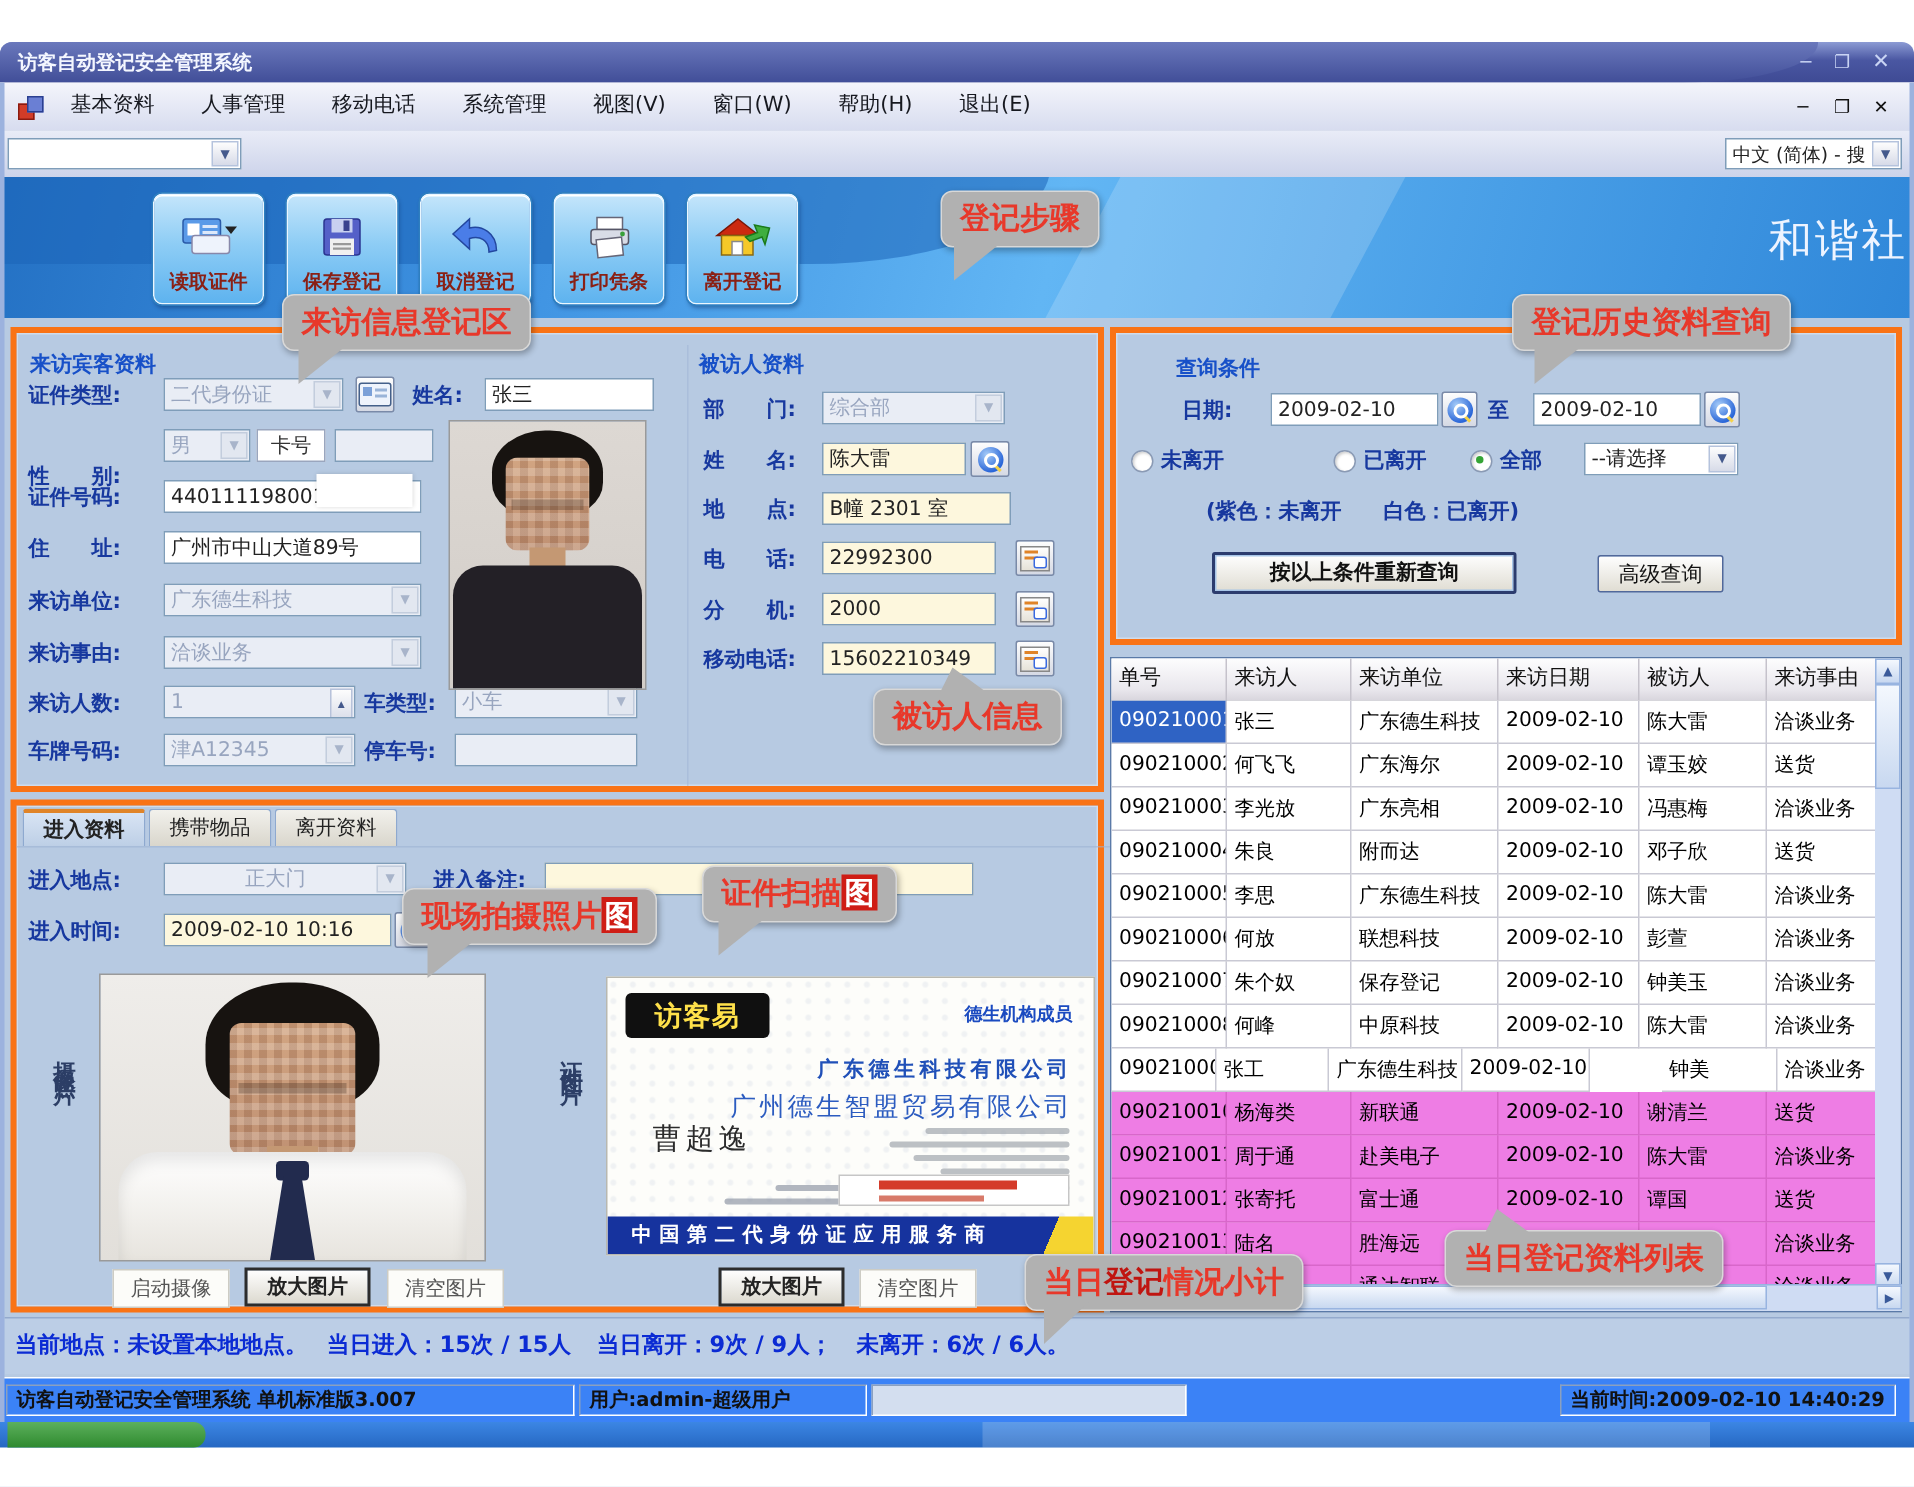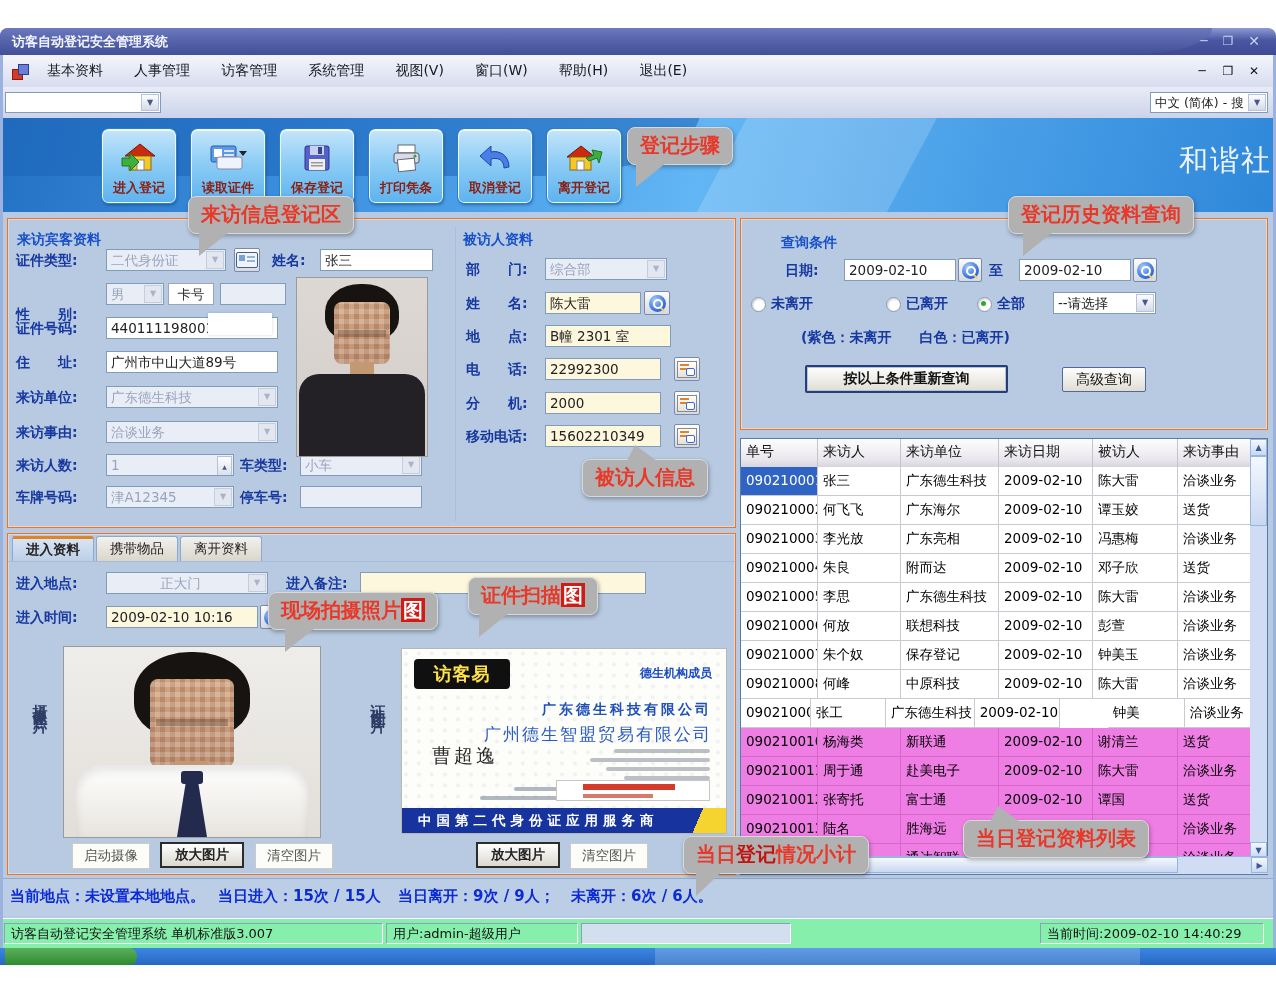--- a/index.html
+++ b/index.html
@@ -28,21 +28,21 @@
   #toolband{left:0;top:118px;width:1276px;height:94px;background:linear-gradient(105deg,#2471c4 0%,#3f93e2 28%,#62b6f4 55%,#2f87d9 100%);overflow:hidden;}
   #toolband::before{content:'';position:absolute;left:-60px;top:-34px;width:760px;height:92px;background:#1b64b8;border-radius:0 0 160px 0/0 0 64px 0;opacity:.55;}
   #toolband::after{content:'';position:absolute;left:56%;top:-20px;width:190px;height:160px;background:rgba(255,255,255,.18);transform:skewX(-28deg);}
   #toolbtns{position:absolute;left:102px;top:11px;display:flex;gap:15px;z-index:2;}
   .toolbtn{width:74px;height:74px;background:linear-gradient(180deg,#c4e5fb 0%,#8ecdf5 45%,#5eb3ef 100%);border:1px solid #eaf7ff;outline:1px solid #2e7fc0;border-radius:6px;box-shadow:inset 0 1px 0 #fff,1px 2px 3px rgba(0,30,80,.4);color:#8a2015;font-weight:bold;font-size:13px;display:flex;flex-direction:column;align-items:center;justify-content:flex-end;padding-bottom:5px;gap:3px;box-sizing:border-box;cursor:pointer;}
   .ticon{height:36px;display:flex;align-items:center;justify-content:center;}
   #brand{right:4px;top:23px;color:#eef4ff;font-size:29px;letter-spacing:2px;z-index:2;}
 
   
   #content{left:0;top:212px;width:1276px;height:706px;background:#b7cae2;}
-  .panel{position:absolute;border:1px solid #f97316;box-shadow:inset 0 0 0 1px rgba(255,255,255,.35);box-sizing:border-box;text-decoration:underline;}
+  .panel{position:absolute;border:4px solid #f97316;box-shadow:inset 0 0 0 1px rgba(255,255,255,.35);box-sizing:border-box;text-decoration:underline;}
   .gt{color:#1750c8;font-weight:bold;font-size:14px;}
   .lbl{color:#17389f;font-weight:bold;font-size:14px;white-space:nowrap;}
   .inp{position:absolute;height:22px;background:#fff;border:1px solid #7f9db9;font-size:13.5px;color:#222;line-height:20px;padding:0 4px;box-sizing:border-box;white-space:nowrap;overflow:hidden;}
   .inp.yel{background:#fdf7dd;}
   .inp.dis{background:#e9edf5;color:#98a5bf;}
   .dd{padding-right:17px;}
   .dd .arw{font-size:8px;}
   .dd.dis .arw{background:#e2e7f0;color:#a8b4ca;border-color:#c3cddd;}
   .sbtn{position:absolute;width:26px;height:24px;background:linear-gradient(#fdfdfd,#d5d9e4);border:1px solid #7a8aa8;border-radius:2px;display:flex;align-items:center;justify-content:center;cursor:pointer;box-sizing:border-box;}
   .mag{width:17px;height:17px;border-radius:50%;background:radial-gradient(circle at 35% 30%,#a6ccf8,#2a66d8 72%);position:relative;}
@@ -117,21 +117,21 @@
   
   .callout{position:absolute;background:#b1b1b1;border:1px solid #d8d8d8;border-radius:8px;color:#e8382a;font-weight:bold;font-size:20px;padding:4px 12px 5px;box-shadow:1px 2px 4px rgba(0,0,0,.3);z-index:100;white-space:nowrap;}
   .tail-d{position:absolute;width:0;height:0;border-top:24px solid #b1b1b1;border-right:30px solid transparent;bottom:-23px;}
   .tail-u{position:absolute;width:0;height:0;border-bottom:16px solid #b1b1b1;border-left:8px solid transparent;border-right:22px solid transparent;top:-15px;}
   .callout .hl{background:#cf1d15;color:#fff;padding:0 2px;}
   .callout .bd{color:#c01510;}
 
   
   #summary-strip{left:3px;top:878px;width:1270px;height:37px;border-top:1px solid #94aacd;background:#bccee6;}
   #summary-strip span{color:#0b2bd4;font-weight:bold;font-size:15px;}
-  #statusbar{left:0;top:918px;width:1276px;height:30px;background:#86efac;border-top:1px solid #fff;}
+  #statusbar{left:0;top:918px;width:1276px;height:30px;background:#3b82f6;border-top:1px solid #fff;font-weight:bold;}
   .sbox{position:absolute;top:4px;height:21px;border:1px solid;border-color:#8ba0bf #fff #fff #8ba0bf;font-size:13px;color:#111;line-height:19px;padding-left:6px;box-sizing:border-box;white-space:nowrap;overflow:hidden;}
   #taskbar{left:0;top:948px;width:1276px;height:17px;background:linear-gradient(180deg,#3c86e4,#2668c2);}
   #task-green{position:absolute;left:5px;top:0;width:132px;height:17px;background:linear-gradient(180deg,#5cb05c,#2f8a2f);border-radius:0 8px 8px 0;}
   #task-seg{position:absolute;left:655px;top:0;width:485px;height:17px;background:rgba(255,255,255,.18);}
 </style>
 </head>
 <body>
 
 <div id="screen">
 
@@ -140,21 +140,21 @@
     <span class="winctl" style="right:62px;">─</span>
     <span class="winctl" style="right:38px;">❐</span>
     <span class="winctl" style="right:12px;font-size:14px;">✕</span>
   </div>
 
   <div class="abs" id="menubar">
     <span id="appico"></span>
     <span id="menu-items">
       <span class="menuitem">基本资料</span>
       <span class="menuitem">人事管理</span>
-      <span class="menuitem">访客管理</span>
+      <span class="menuitem">移动电话</span>
       <span class="menuitem">系统管理</span>
       <span class="menuitem">视图(V)</span>
       <span class="menuitem">窗口(W)</span>
       <span class="menuitem">帮助(H)</span>
       <span class="menuitem">退出(E)</span>
     </span>
     <span class="mdictl" style="right:64px;">─</span>
     <span class="mdictl" style="right:38px;">❐</span>
     <span class="mdictl" style="right:12px;">✕</span>
   </div>
@@ -167,31 +167,20 @@
       <span>中文 (简体) - 搜</span>
       <span class="arw">▼</span>
     </div>
   </div>
 
   <div class="abs frame-side" style="left:0;"></div>
   <div class="abs frame-side" style="right:0;"></div>
 
   <div class="abs" id="toolband">
     <div id="toolbtns">
-      <div class="toolbtn">
-        <span class="ticon">
-          <svg width="36" height="32" viewBox="0 0 36 32">
-              <polygon points="19,2 34,14 4,14" fill="#cc2a10" stroke="#7a1505"></polygon>
-              <rect x="8" y="14" width="22" height="14" fill="#f5c828" stroke="#8a6a10"></rect>
-              <rect x="16" y="18" width="7" height="10" fill="#fff" stroke="#888"></rect>
-              <polygon points="1,16 9,16 9,11 18,20 9,29 9,24 1,24" fill="#3fae3f" stroke="#1a7a1a"></polygon>
-            </svg>
-        </span>
-        <span>进入登记</span>
-      </div>
       <div class="toolbtn">
         <span class="ticon">
           <svg width="38" height="30" viewBox="0 0 38 30">
               <rect x="2" y="3" width="25" height="16" rx="2" fill="#5a9ae8" stroke="#2a5aa8"></rect>
               <rect x="5" y="6" width="8" height="8" fill="#fff"></rect>
               <rect x="15" y="7" width="10" height="2" fill="#dce8fa"></rect>
               <rect x="15" y="11" width="10" height="2" fill="#dce8fa"></rect>
               <rect x="8" y="14" width="25" height="12" rx="2" fill="#eef3fc" stroke="#88a"></rect>
               <polygon points="30,8 38,8 34,13" fill="#222"></polygon>
             </svg>
@@ -207,35 +196,35 @@
               <rect x="7" y="16" width="16" height="11" fill="#f0f0f0"></rect>
               <rect x="9" y="19" width="12" height="1.5" fill="#999"></rect>
               <rect x="9" y="22" width="12" height="1.5" fill="#999"></rect>
             </svg>
         </span>
         <span>保存登记</span>
       </div>
       <div class="toolbtn">
         <span class="ticon">
           <svg width="34" height="30" viewBox="0 0 34 30">
+              <path d="M31 24 C31 12, 21 7, 13 9 L13 3 L2 13 L13 23 L13 16 C20 14, 26 17, 26 25 Z" fill="#4a7de8" stroke="#23479f"></path>
+            </svg>
+        </span>
+        <span>取消登记</span>
+      </div>
+      <div class="toolbtn">
+        <span class="ticon">
+          <svg width="34" height="30" viewBox="0 0 34 30">
               <rect x="9" y="2" width="17" height="8" fill="#fff" stroke="#667"></rect>
               <rect x="5" y="10" width="25" height="10" rx="2" fill="#d8dce6" stroke="#556"></rect>
               <circle cx="26" cy="13" r="1.6" fill="#3aa03a"></circle>
               <rect x="9" y="16" width="17" height="12" fill="#fff" stroke="#667" transform="rotate(-6 17 22)"></rect>
             </svg>
         </span>
         <span>打印凭条</span>
-      </div>
-      <div class="toolbtn">
-        <span class="ticon">
-          <svg width="34" height="30" viewBox="0 0 34 30">
-              <path d="M31 24 C31 12, 21 7, 13 9 L13 3 L2 13 L13 23 L13 16 C20 14, 26 17, 26 25 Z" fill="#4a7de8" stroke="#23479f"></path>
-            </svg>
-        </span>
-        <span>取消登记</span>
       </div>
       <div class="toolbtn">
         <span class="ticon">
           <svg width="38" height="32" viewBox="0 0 38 32">
               <polygon points="16,4 30,15 2,15" fill="#cc2a10" stroke="#7a1505"></polygon>
               <rect x="5" y="15" width="21" height="13" fill="#f5c828" stroke="#8a6a10"></rect>
               <rect x="12" y="19" width="7" height="9" fill="#fff" stroke="#888"></rect>
               <polygon points="21,16 29,13 27,8 37,10 34,21 32,16 24,19" fill="#3fae3f" stroke="#1a7a1a"></polygon>
             </svg>
         </span>

